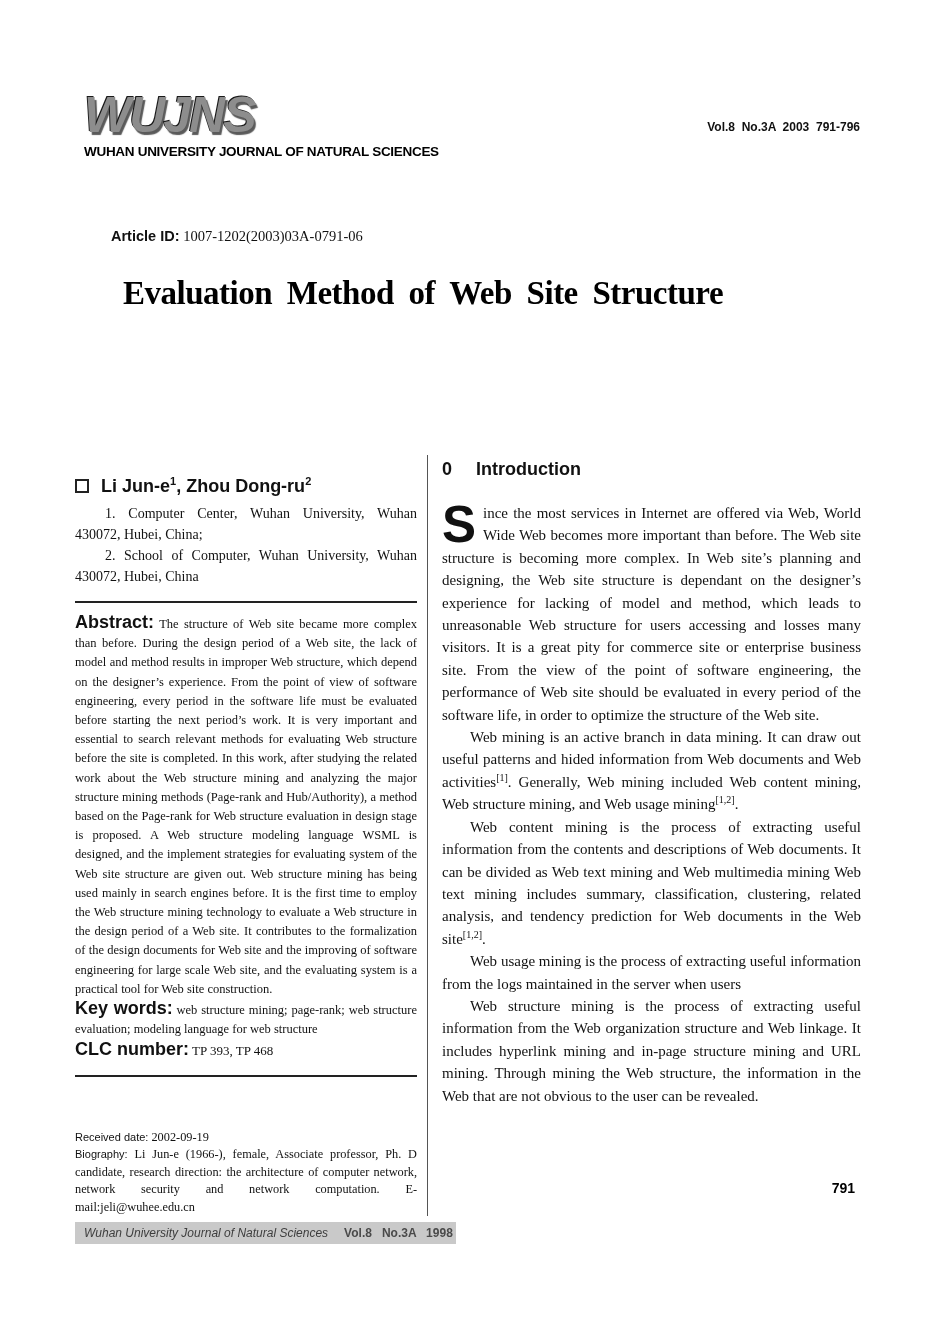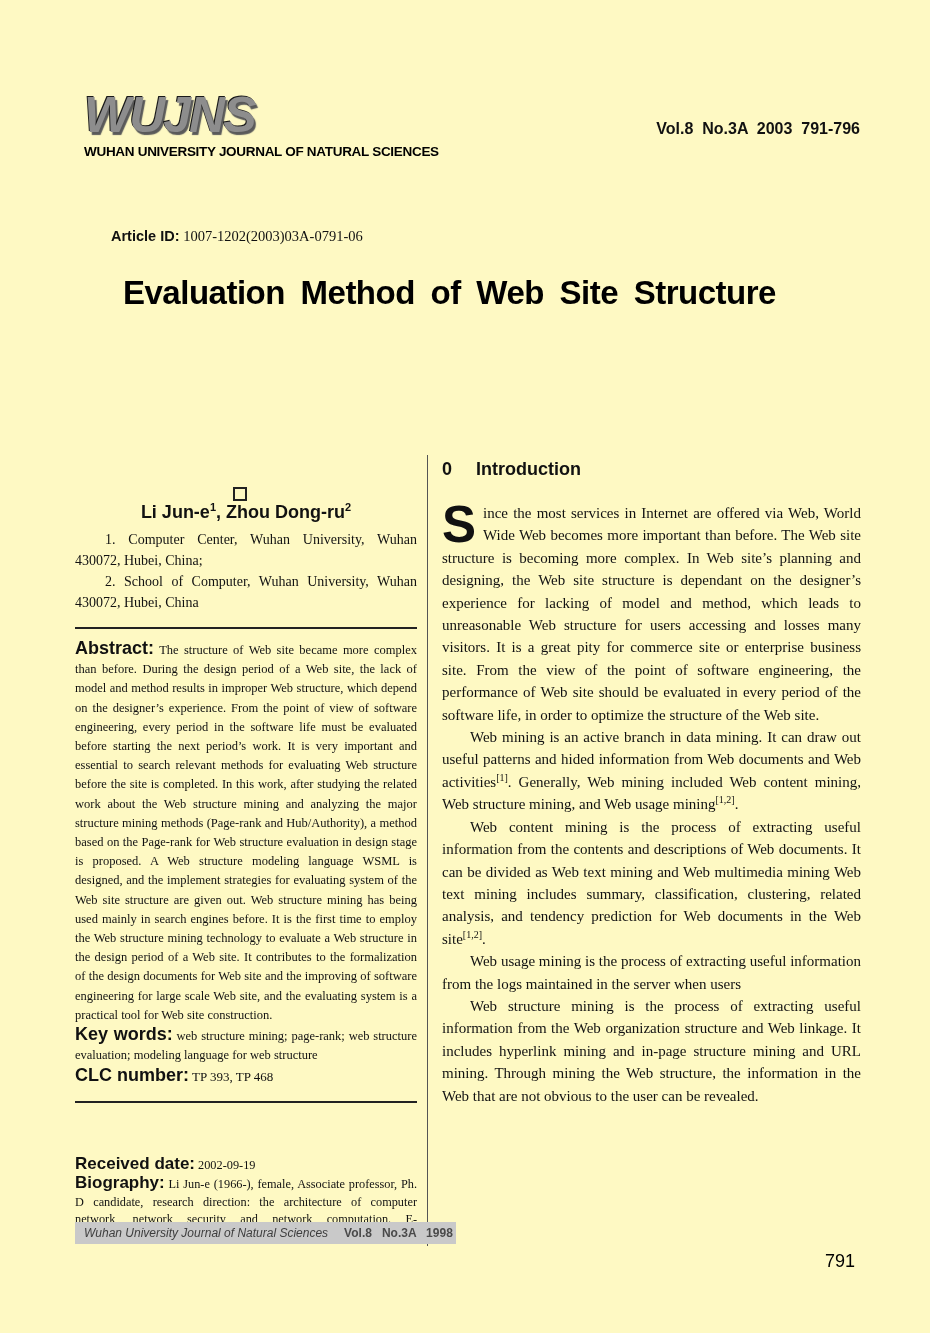--- a/index.html
+++ b/index.html
@@ -2,21 +2,21 @@
 <html><head>
 <meta charset="utf-8">
 <style>
   * { margin: 0; padding: 0; box-sizing: border-box; }
   html, body { background: #e8e8e8; }
   .page {
     position: relative;
     width: 930px;
     height: 1333px;
     margin: 0 auto;
-    background: #fef9c3;
+    background: #ffffff;
     font-family: "Liberation Serif", serif;
     color: #111;
     overflow: hidden;
   }
 
   
   .logo-block { position: absolute; left: 84px; top: 90px; }
   .logo {
     font-family: "Liberation Sans", sans-serif;
     font-weight: 900;
@@ -34,40 +34,40 @@
     letter-spacing: -0.3px;
     color: #000;
     margin-top: 4px;
   }
   .issue-info {
     position: absolute;
     right: 70px;
     top: 120px;
     font-family: "Liberation Sans", sans-serif;
     font-weight: 700;
-    font-size: 16px;
+    font-size: 12px;
     color: #111;
     white-space: pre;
   }
 
   
   .article-id { position: absolute; left: 111px; top: 228px; font-size: 14.5px; }
   .article-id .label {
     font-family: "Liberation Sans", sans-serif;
     font-weight: 700;
     font-size: 14.5px;
   }
   .article-id .value { font-family: "Liberation Serif", serif; }
 
   .title {
     position: absolute;
     left: 123px;
     top: 266px;
     width: 720px;
-    font-family: Liberation Sans, sans-serif;
+    font-family: Liberation Serif, serif;
     font-weight: 800;
     font-size: 33px;
     line-height: 54px;
     letter-spacing: -0.5px;
     word-spacing: 7px;
     color: #000;
   }
 
   
   .columns {
@@ -85,24 +85,23 @@
   .col-right {
     flex: 1;
     padding-left: 14px;
   }
 
   
   .authors {
     font-family: "Liberation Sans", sans-serif;
     font-weight: 700;
     font-size: 18px;
-    margin: 32px 0 6px 0;
+    margin: 20px 0 6px 0;
     display: flex;
     align-items: center;
-    flex-direction: column;
   }
   .author-checkbox {
     display: inline-block;
     width: 14px; height: 14px;
     border: 2px solid #222;
     margin-right: 12px;
     flex: 0 0 auto;
   }
   .authors sup { font-size: 11px; }
   .affiliation {
@@ -124,22 +123,22 @@
   }
   .clc { margin-top: 1px; font-size: 13px; }
   .received-block { margin-top: 52px; }
   .received, .bio {
     font-size: 12.3px;
     line-height: 17.5px;
     text-align: justify;
   }
   .lbl-sm {
     font-family: "Liberation Sans", sans-serif;
-    font-weight: 700;
-    font-size: 17px;
+    font-weight: 400;
+    font-size: 11px;
   }
 
   
   .section-heading {
     font-family: "Liberation Sans", sans-serif;
     font-weight: 700;
     font-size: 18px;
     margin: 4px 0 22px 0;
   }
   .section-heading .num { margin-right: 24px; }
@@ -173,24 +172,24 @@
     font-style: italic;
     font-size: 12px;
     color: #3e3e3e;
     padding-left: 9px;
     white-space: pre;
   }
   .footer-bar .issue { margin-left: 16px; font-style: normal; font-weight: 700; color:#4a4a4a; }
   .page-number {
     position: absolute;
     right: 75px;
-    top: 1251px;
-    font-family: "Liberation Sans", sans-serif;
-    font-weight: 400;
-    font-size: 18px;
+    top: 1180px;
+    font-family: "Liberation Sans", sans-serif;
+    font-weight: 700;
+    font-size: 14px;
     color: #000;
   }
 </style>
 </head>
 <body>
 
 <div class="page">
 
   <div class="logo-block">
     <div class="logo">WUJNS</div>

